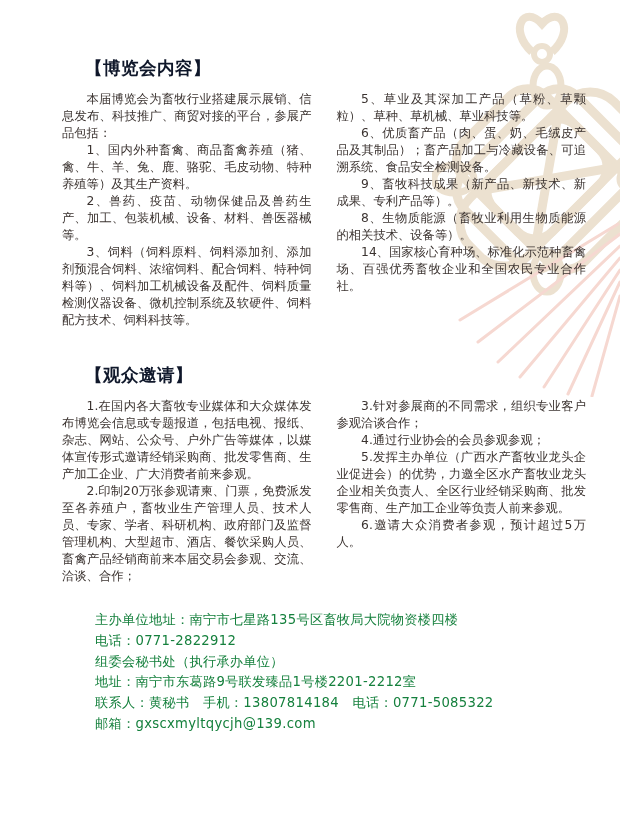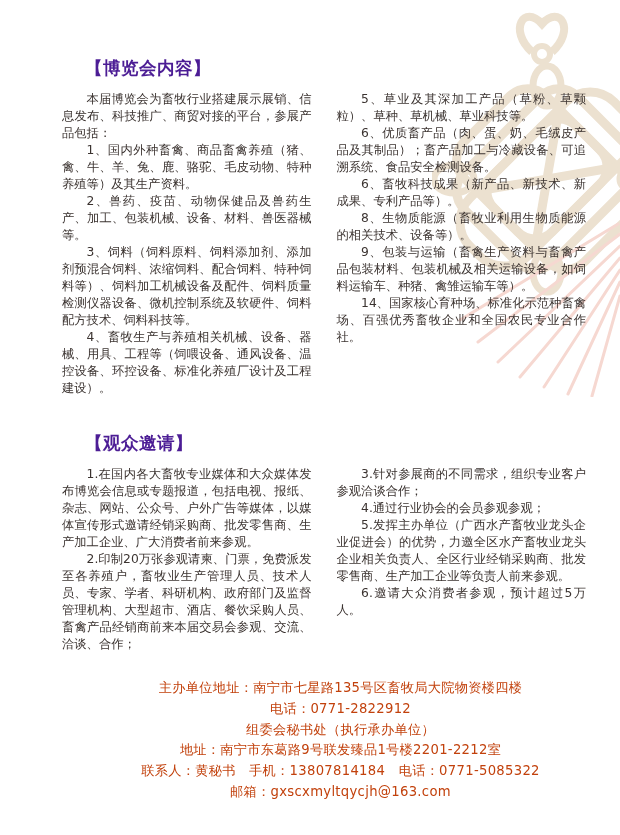--- a/index.html
+++ b/index.html
@@ -14,21 +14,21 @@
   }
   
   .wm { position:absolute; z-index:0; pointer-events:none; }
   .wm-knot { top:-6px; right:-42px; }
   .wm-tassel { top:222px; right:0; }
 
   
   .content { position:relative; z-index:1; padding:56px 34px 0 62px; }
 
   h2.sec-title {
-    font-size:17.5px; font-weight:bold; color:#4c1d95;
+    font-size:17.5px; font-weight:bold; color:#0f172a;
     margin:0 0 11px 23px; letter-spacing:0.5px;
   }
   .sec-contact h2.sec-title { margin-left:16px; margin-bottom:7px; }
 
   .cols { display:flex; gap:25px; }
   .col { width:258px; }
   .col p {
     margin:0;
     font-size:12.3px; line-height:17px;
     text-indent:2em;
@@ -36,21 +36,21 @@
     word-break:break-all;
   }
 
   .sec-expo { margin-bottom:34px; }
   .sec-invite { margin-bottom:25px;margin-top:24px; }
 
   .contact { padding-left:33px; }
   .contact p {
     margin:0; text-indent:0;
     font-size:13.2px; line-height:20.8px;
-    color:#c2410c; letter-spacing:0.3px;text-align:center;
+    color:#15803d; letter-spacing:0.3px;
   }
 </style>
 </head>
 <body>
 
 <div class="page">
 
   <div class="wm wm-knot">
     <svg width="230" height="335" viewBox="0 0 230 335" xmlns="http://www.w3.org/2000/svg">
       <g fill="none" stroke="#ece1d0">
@@ -92,28 +92,26 @@
   <div class="content">
 
     <section class="sec-expo">
       <h2 class="sec-title">【博览会内容】</h2>
       <div class="cols">
         <div class="col">
           <p>本届博览会为畜牧行业搭建展示展销、信息发布、科技推广、商贸对接的平台，参展产品包括：</p>
           <p>1、国内外种畜禽、商品畜禽养殖（猪、禽、牛、羊、兔、鹿、骆驼、毛皮动物、特种养殖等）及其生产资料。</p>
           <p>2、兽药、疫苗、动物保健品及兽药生产、加工、包装机械、设备、材料、兽医器械等。</p>
           <p>3、饲料（饲料原料、饲料添加剂、添加剂预混合饲料、浓缩饲料、配合饲料、特种饲料等）、饲料加工机械设备及配件、饲料质量检测仪器设备、微机控制系统及软硬件、饲料配方技术、饲料科技等。</p>
-          <p>4、畜牧生产与养殖相关机械、设备、器械、用具、工程等（饲喂设备、通风设备、温控设备、环控设备、标准化养殖厂设计及工程建设）。</p>
         </div>
         <div class="col">
           <p>5、草业及其深加工产品（草粉、草颗粒）、草种、草机械、草业科技等。</p>
           <p>6、优质畜产品（肉、蛋、奶、毛绒皮产品及其制品）；畜产品加工与冷藏设备、可追溯系统、食品安全检测设备。</p>
-          <p>6、畜牧科技成果（新产品、新技术、新成果、专利产品等）。</p>
+          <p>9、畜牧科技成果（新产品、新技术、新成果、专利产品等）。</p>
           <p>8、生物质能源（畜牧业利用生物质能源的相关技术、设备等）。</p>
-          <p>9、包装与运输（畜禽生产资料与畜禽产品包装材料、包装机械及相关运输设备，如饲料运输车、种猪、禽雏运输车等）。</p>
           <p>14、国家核心育种场、标准化示范种畜禽场、百强优秀畜牧企业和全国农民专业合作社。</p>
         </div>
       </div>
     </section>
 
     <section class="sec-invite">
       <h2 class="sec-title">【观众邀请】</h2>
       <div class="cols">
         <div class="col">
           <p>1.在国内各大畜牧专业媒体和大众媒体发布博览会信息或专题报道，包括电视、报纸、杂志、网站、公众号、户外广告等媒体，以媒体宣传形式邀请经销采购商、批发零售商、生产加工企业、广大消费者前来参观。</p>
@@ -128,18 +126,18 @@
       </div>
     </section>
 
     <section class="sec-contact">
       <div class="contact">
         <p>主办单位地址：南宁市七星路135号区畜牧局大院物资楼四楼</p>
         <p>电话：0771-2822912</p>
         <p>组委会秘书处（执行承办单位）</p>
         <p>地址：南宁市东葛路9号联发臻品1号楼2201-2212室</p>
         <p>联系人：黄秘书　手机：13807814184　电话：0771-5085322</p>
-        <p>邮箱：gxscxmyltqycjh@163.com</p>
+        <p>邮箱：gxscxmyltqycjh@139.com</p>
       </div>
     </section>
 
   </div>
 </div>
 
 </body></html>

